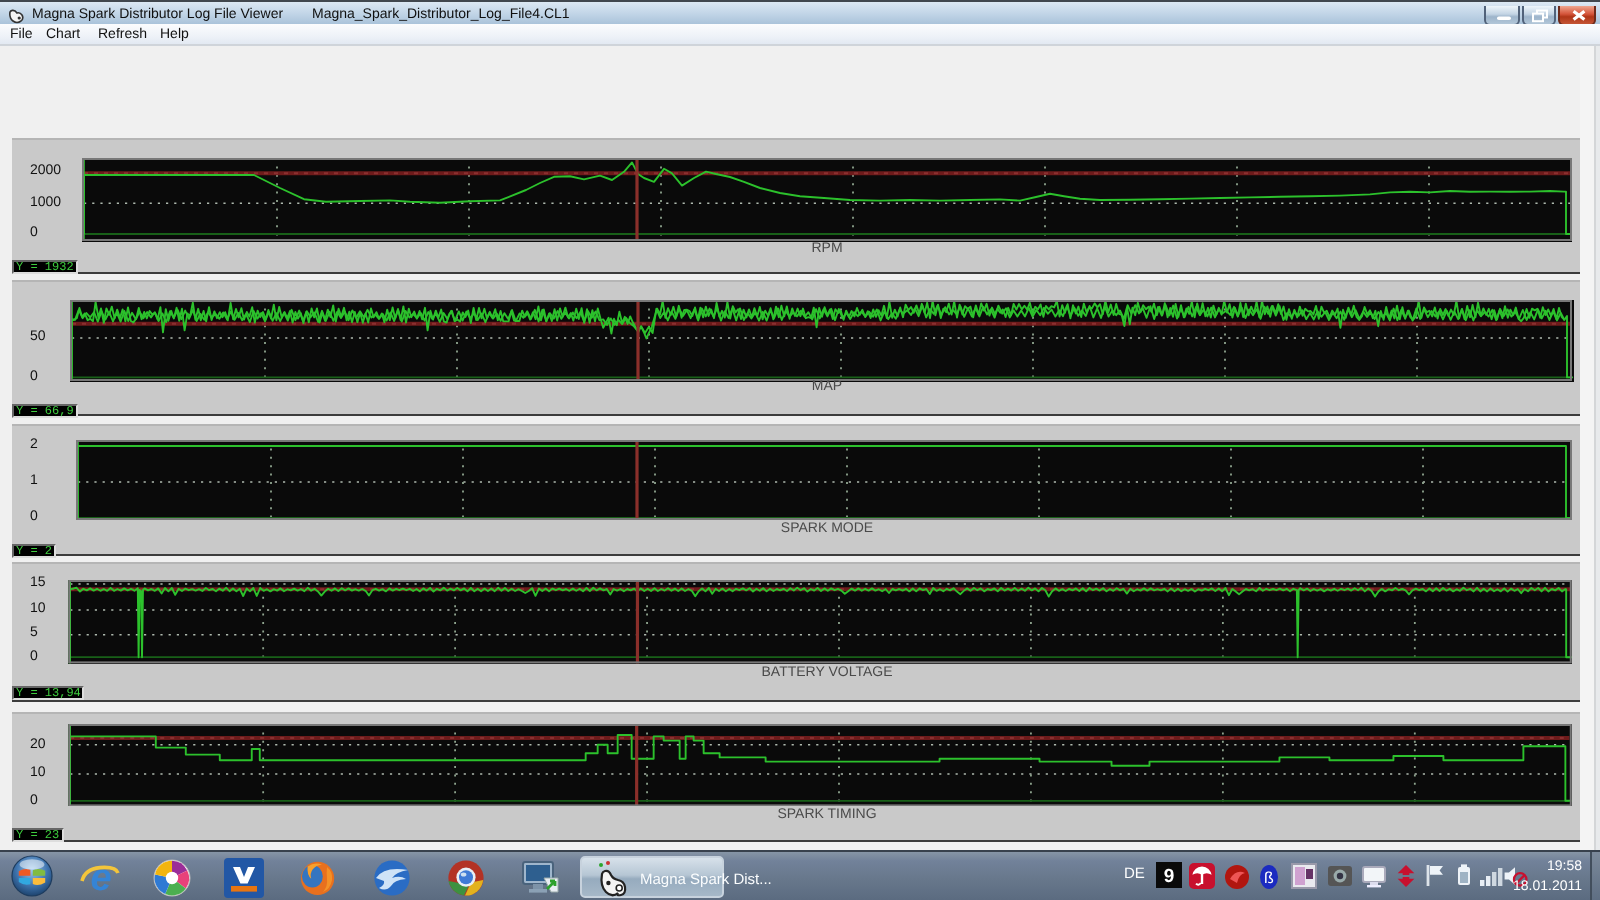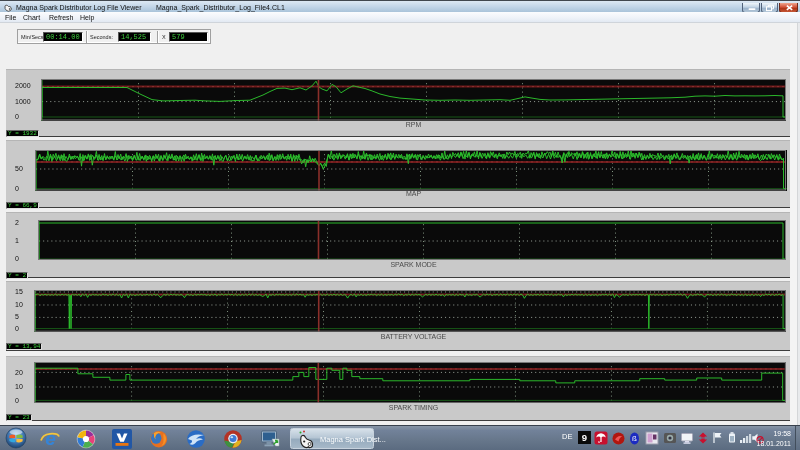--- a/index.html
+++ b/index.html
@@ -26,21 +26,21 @@
 .panel { position:absolute; left:5.5px; width:784px; background:#c9c9c9; border-top:1px solid #b5b5b5; border-bottom:1.5px solid #3c3c3c; }
 .plot { position:absolute; background:#0a0a0a; overflow:hidden; }
 .al { position:absolute; left:9.5px; font-size:7px; color:#111; }
 .nm { position:absolute; left:408px; font-size:7px; color:#4a4a4a; transform:translateX(-50%); white-space:nowrap; }
 .plcd { position:absolute; left:0.5px; height:7px; background:#000; border:1px solid; border-color:#666 #ddd #ddd #666; color:#3ecc3e; font-family:"Liberation Mono",monospace; font-size:6px; line-height:5.5px; padding:0 1px; white-space:nowrap; width:auto !important; }
 #rstrip { position:absolute; left:789.5px; top:23px; width:10.5px; height:402px; background:#f4f4f4; border-right:2px solid #e8eaec; }
 #rline { position:absolute; left:796.5px; top:23px; width:1px; height:402px; background:#d4d6d8; }
 #task { position:absolute; left:0; top:425px; width:800px; height:25px;
   background:linear-gradient(180deg,#8795a6 0%,#72829a 18%,#68788c 55%,#5b6b80 100%);
   border-top:1px solid #38414d; }
-#appbtn { position:absolute; left:290px; top:1.5px; width:84px; height:21.5px; border:1px solid #c7d2dd; border-radius:2.5px;
+#appbtn { position:absolute; left:290px; top:1.5px; width:72px; height:21.5px; border:1px solid #c7d2dd; border-radius:2.5px;
   background:linear-gradient(180deg,#d7e1ea 0%,#b6c6d4 45%,#96abbe 55%,#a6b8c8 100%);padding-left:17px; }
 #appbtn span { position:absolute; left:29px; top:6.5px; font-size:7.5px; color:#fbfdfe; white-space:nowrap; }
 #clock { position:absolute; right:9px; top:3px; color:#fff; font-size:7px; text-align:right; line-height:9.5px; }
 #showdesk { position:absolute; right:0; top:0; width:5px; height:25px; border-left:1px solid #424e5c; background:linear-gradient(180deg,#7c8a9b,#5d6d82); }
 </style></head>
 <body>
 <div id="scr">
 <div id="tbar">
   <svg id="ticon" width="10" height="9" viewBox="0 0 10 9" style="left:3px">
         <path d="M2 3 Q1.5 6 3.5 7.5 Q5.5 9 7.5 7.5 Q9 6.3 8 4.5 Q7 3 5.5 3.5 Q4.5 2 3.2 2.2 Q2.2 2.4 2 3 Z" fill="#f4f4f4" stroke="#333" stroke-width="0.8"></path>
@@ -63,30 +63,20 @@
         <svg width="19" height="10" viewBox="0 0 19 10">
           <path d="M6.8 2.6 L12.2 6.8 M12.2 2.6 L6.8 6.8" stroke="#fff" stroke-width="1.6"></path>
         </svg>
       </div>
 </div>
 <div id="menu">
   <span class="mi" style="left:5px">File</span>
   <span class="mi" style="left:23px">Chart</span>
   <span class="mi" style="left:49px">Refresh</span>
   <span class="mi" style="left:80px">Help</span>
-</div>
-<div id="toolbox">
-  <span class="tlabel" style="left:3px">Min/Secs</span>
-  <span class="tlcd" style="left:25px;width:40px">00:14.00</span>
-  <span class="tsep" style="left:68px"></span>
-  <span class="tlabel" style="left:72px">Seconds:</span>
-  <span class="tlcd" style="left:100px;width:33px">14,525</span>
-  <span class="tsep" style="left:139px"></span>
-  <span class="tlabel" style="left:144px">X</span>
-  <span class="tlcd" style="left:151px;width:39px">579</span>
 </div>
 <div class="panel" style="top:69px;height:67.5px">
       <div class="plot" style="left:35.5px;top:9px;width:745px;height:41.5px">
         <svg width="745" height="41.5" viewBox="0 0 745 41.5" style="position:absolute;left:0;top:0">
           <line x1="1" y1="22.6" x2="744" y2="22.6" stroke="#aeb9ae" stroke-width="0.8" stroke-dasharray="1.1,3"></line>
           <line x1="97.5" y1="0" x2="97.5" y2="41.5" stroke="#8fa58f" stroke-width="0.9" stroke-dasharray="1,3.2"></line>
           <line x1="193.5" y1="0" x2="193.5" y2="41.5" stroke="#8fa58f" stroke-width="0.9" stroke-dasharray="1,3.2"></line>
           <line x1="289.5" y1="0" x2="289.5" y2="41.5" stroke="#8fa58f" stroke-width="0.9" stroke-dasharray="1,3.2"></line>
           <line x1="385.5" y1="0" x2="385.5" y2="41.5" stroke="#8fa58f" stroke-width="0.9" stroke-dasharray="1,3.2"></line>
           <line x1="481.5" y1="0" x2="481.5" y2="41.5" stroke="#8fa58f" stroke-width="0.9" stroke-dasharray="1,3.2"></line>

